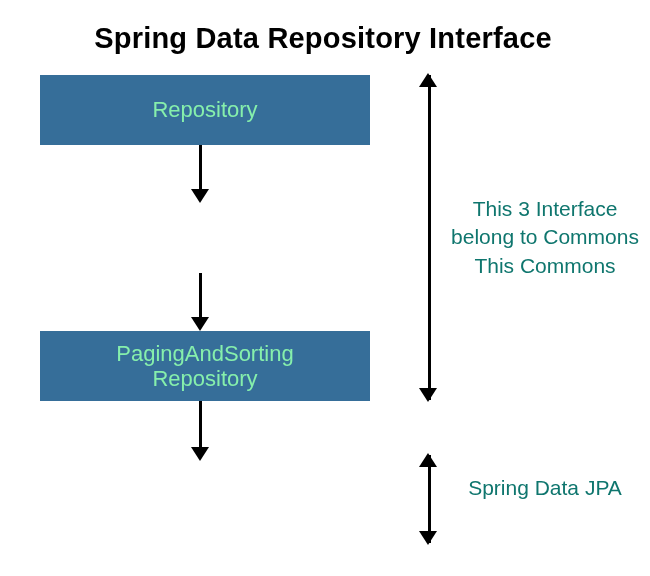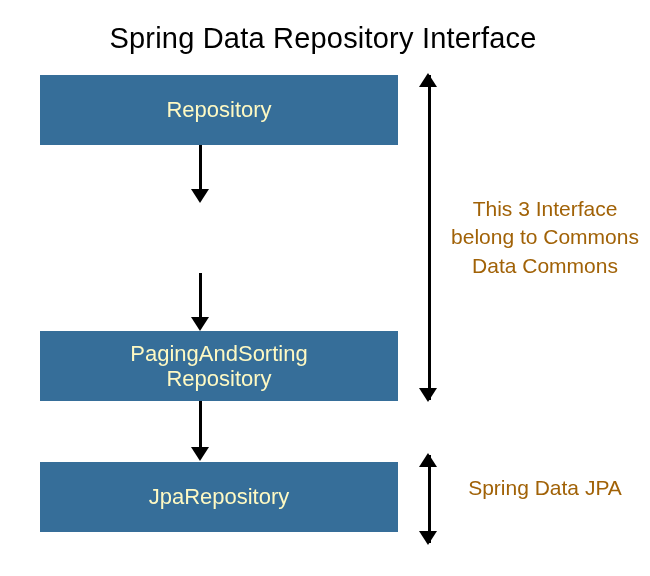--- a/index.html
+++ b/index.html
@@ -5,40 +5,40 @@
     * { margin: 0; padding: 0; box-sizing: border-box; }
     body {
       font-family: -apple-system, "Segoe UI", Arial, sans-serif;
       background: #ffffff;
       width: 650px;
       height: 576px;
       position: relative;
     }
     .title {
       font-size: 29px;
-      font-weight: 400;
+      font-weight: 700;
       color: #000;
       text-align: center;
       padding-top: 22px;
       padding-left: 36px;
       padding-right: 40px;
       letter-spacing: 0.2px;
     }
     .canvas {
       position: relative;
       width: 100%;
       height: 520px;
     }
     .box {
       position: absolute;
       left: 40px;
-      width: 358px;
+      width: 330px;
       height: 70px;
       background: #366e99;
-      color: #fef9c3;
+      color: #86efac;
       display: flex;
       flex-direction: column;
       align-items: center;
       justify-content: center;
       font-size: 22px;
       line-height: 1.15;
       text-align: center;
       font-weight: 400;
     }
     .box.two-lines { padding: 4px 0; }
@@ -85,21 +85,21 @@
       left: -9px;
       bottom: -2px;
       width: 0; height: 0;
       border-left: 9px solid transparent;
       border-right: 9px solid transparent;
       border-top: 14px solid #000;
     }
 
     .annot {
       position: absolute;
-      color: #a16207;
+      color: #0f766e;
       font-size: 21px;
       line-height: 1.35;
       text-align: center;
       width: 190px;
     }
   </style>
 </head>
 <body>
 
 <h1 class="title">Spring Data Repository Interface</h1>
@@ -109,23 +109,20 @@
   <div class="box" style="top:20px">
     <span>Repository</span>
   </div>
 
 
   <div class="box two-lines" style="top:276px">
     <span class="line">PagingAndSorting</span>
     <span class="line">Repository</span>
   </div>
 
-  <div class="box" style="top:407px">
-    <span>JpaRepository</span>
-  </div>
 
   <div class="arrow-down" style="top:90px;height:58px">
     <div class="shaft" style="height:46px"></div>
     <div class="head" style="bottom:0"></div>
   </div>
   <div class="arrow-down" style="top:218px;height:58px">
     <div class="shaft" style="height:46px"></div>
     <div class="head" style="bottom:0"></div>
   </div>
   <div class="arrow-down" style="top:346px;height:60px">
@@ -139,20 +136,20 @@
   </div>
 
   <div class="bracket" style="left:428px; top:400px; height:88px">
     <div class="cap-up"></div>
     <div class="cap-down"></div>
   </div>
 
   <div class="annot" style="left:450px; top:140px">
     <span>This 3 Interface</span><br>
     <span>belong to Commons</span><br>
-    <span>Data Commons</span>
+    <span>This Commons</span>
   </div>
 
   <div class="annot" style="left:450px; top:419px">
     <span>Spring Data JPA</span>
   </div>
 
 </div>
 
 </body></html>

